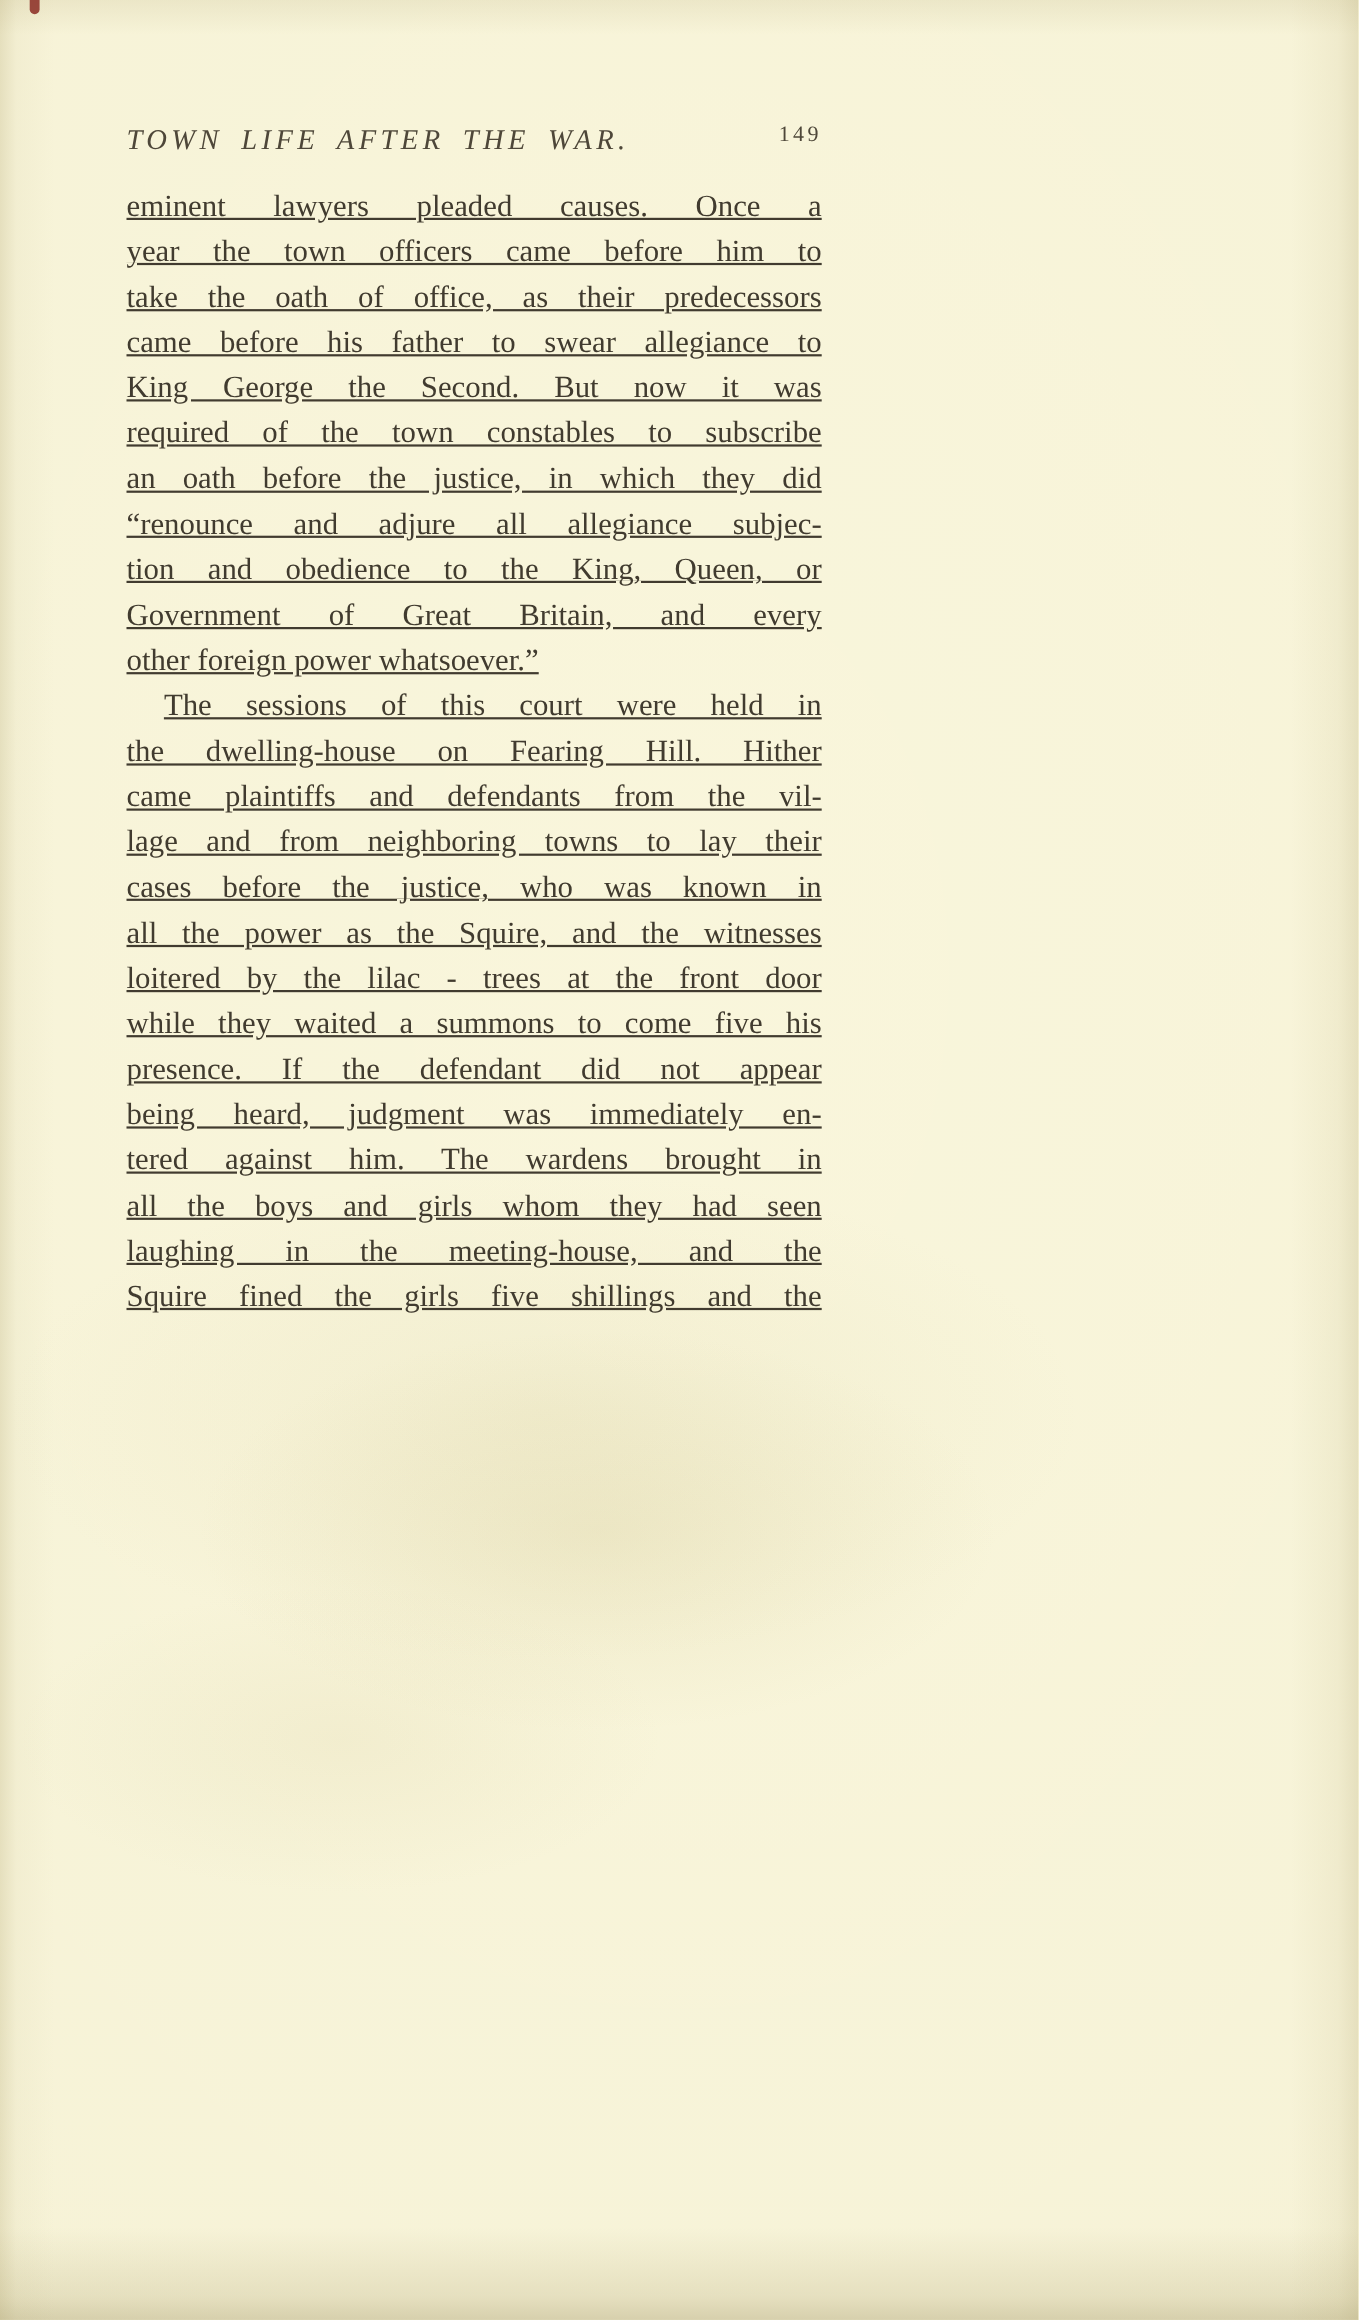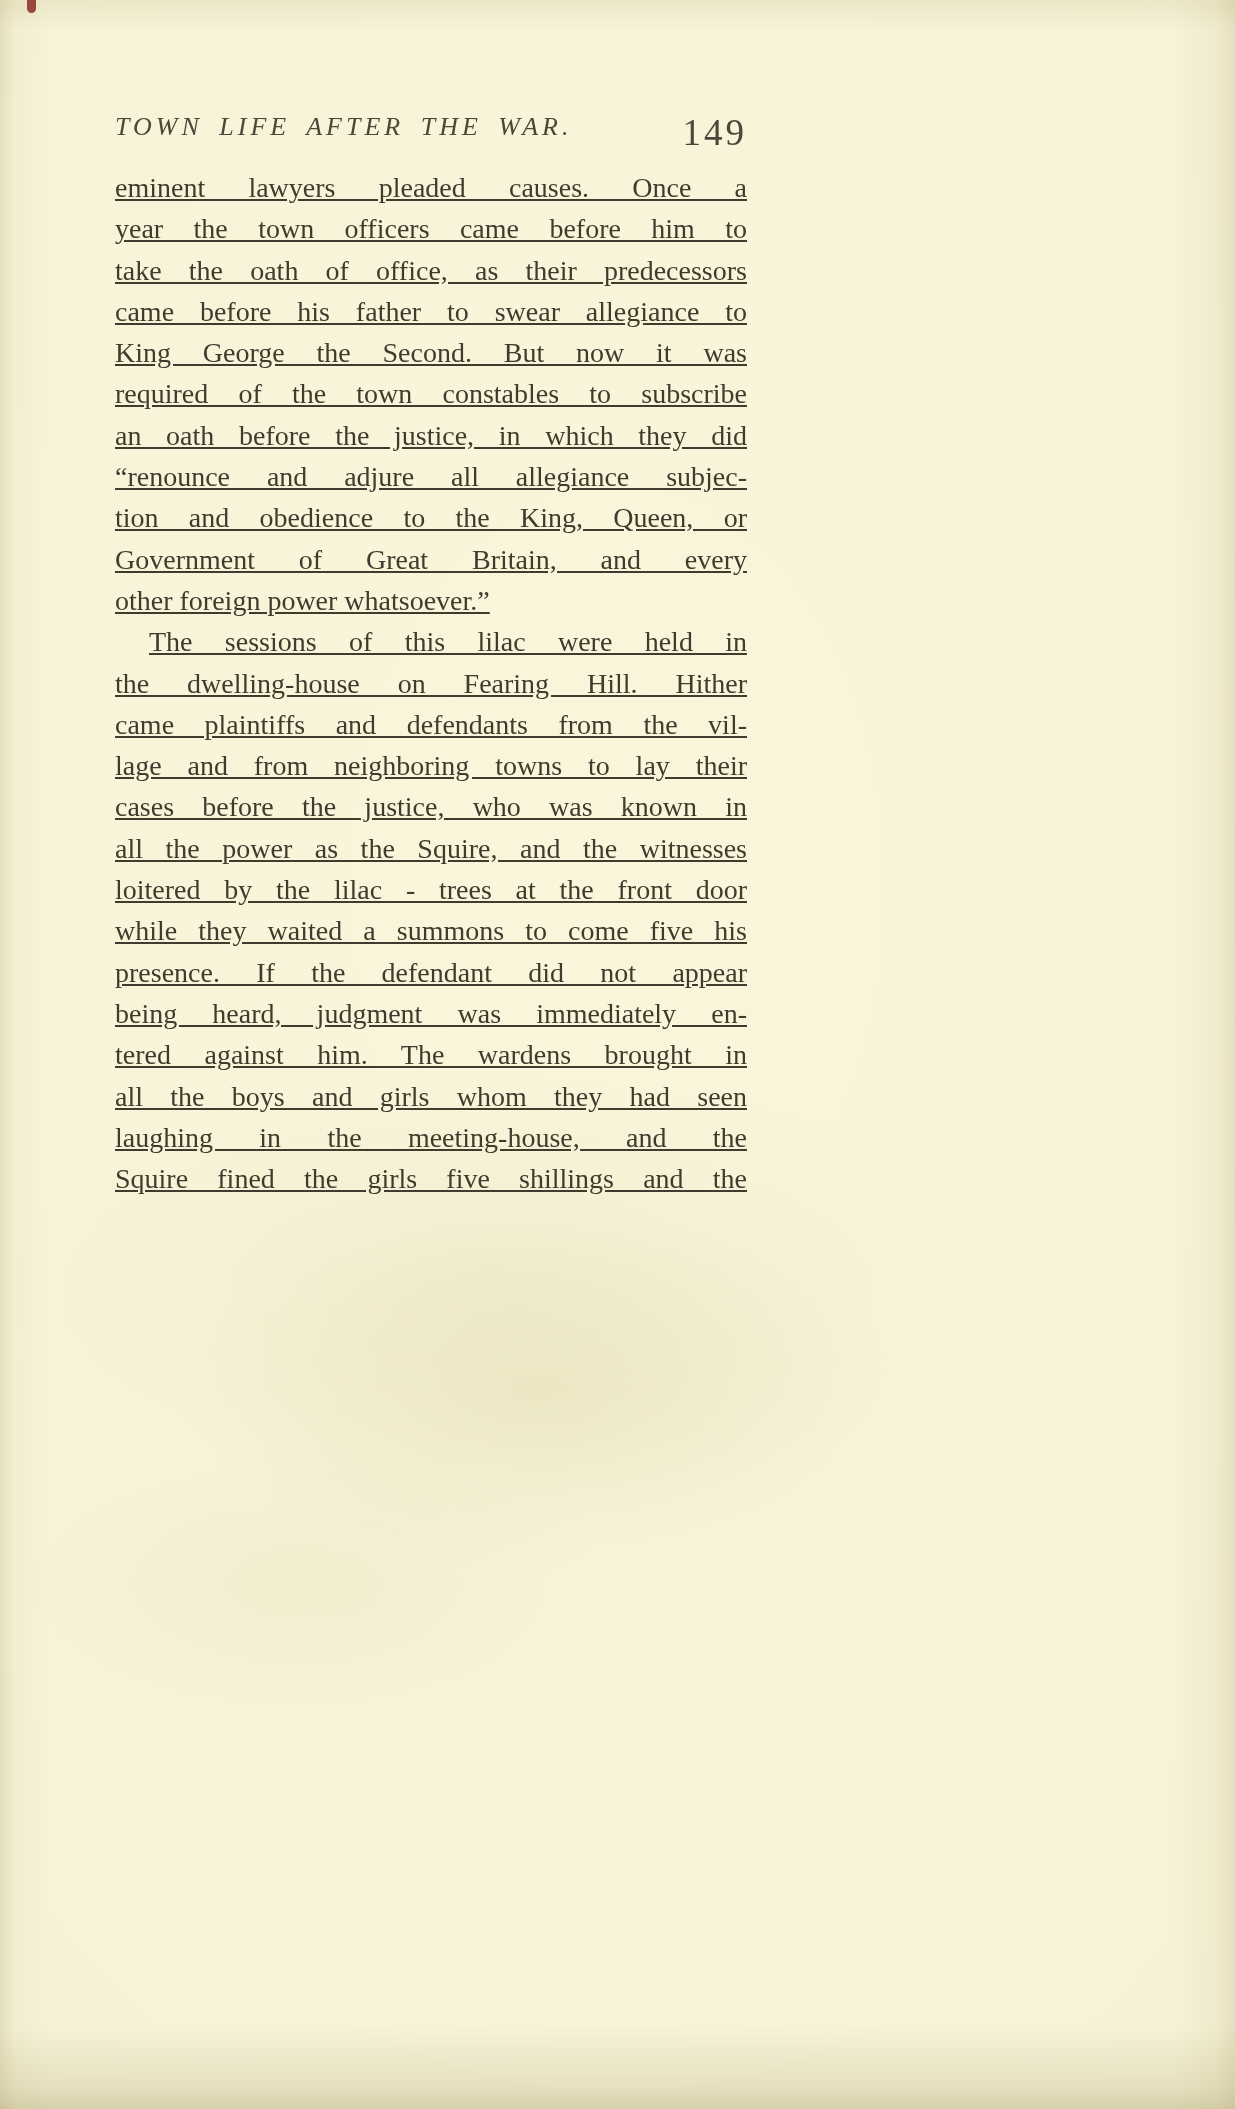--- a/index.html
+++ b/index.html
@@ -55,21 +55,21 @@
     font-style: italic;
     font-size: 26px;
     letter-spacing: 4px;
     word-spacing: 6px;
     color: #4e4739;
   }
   .page-number {
     position: absolute;
     right: 0;
     top: -1px;
-    font-size: 37px;
+    font-size: 20px;
     letter-spacing: 3px;
     color: #4e4739;
   }
 
   .text-block {
     position: absolute;
     left: 115px;
     top: 167px;
     width: 632px;
     color: #413b2f;
@@ -106,21 +106,21 @@
       <div class="line">year the town officers came before him to</div>
       <div class="line">take the oath of office, as their predecessors</div>
       <div class="line">came before his father to swear allegiance to</div>
       <div class="line">King George the Second.  But now it was</div>
       <div class="line">required of the town constables to subscribe</div>
       <div class="line">an oath before the justice, in which they did</div>
       <div class="line">“renounce and adjure all allegiance subjec-</div>
       <div class="line">tion and obedience to the King, Queen, or</div>
       <div class="line">Government of Great Britain, and every</div>
       <div class="line no-stretch">other foreign power whatsoever.”</div>
-      <div class="line indent">The sessions of this lilac were held in</div>
+      <div class="line indent">The sessions of this court were held in</div>
       <div class="line">the dwelling-house on Fearing Hill.  Hither</div>
       <div class="line">came plaintiffs and defendants from the vil-</div>
       <div class="line">lage and from neighboring towns to lay their</div>
       <div class="line">cases before the justice, who was known in</div>
       <div class="line">all the power as the Squire, and the witnesses</div>
       <div class="line">loitered by the lilac - trees at the front door</div>
       <div class="line">while they waited a summons to come five his</div>
       <div class="line">presence.  If the defendant did not appear</div>
       <div class="line">being heard, judgment was immediately en-</div>
       <div class="line">tered against him.  The wardens brought in</div>

